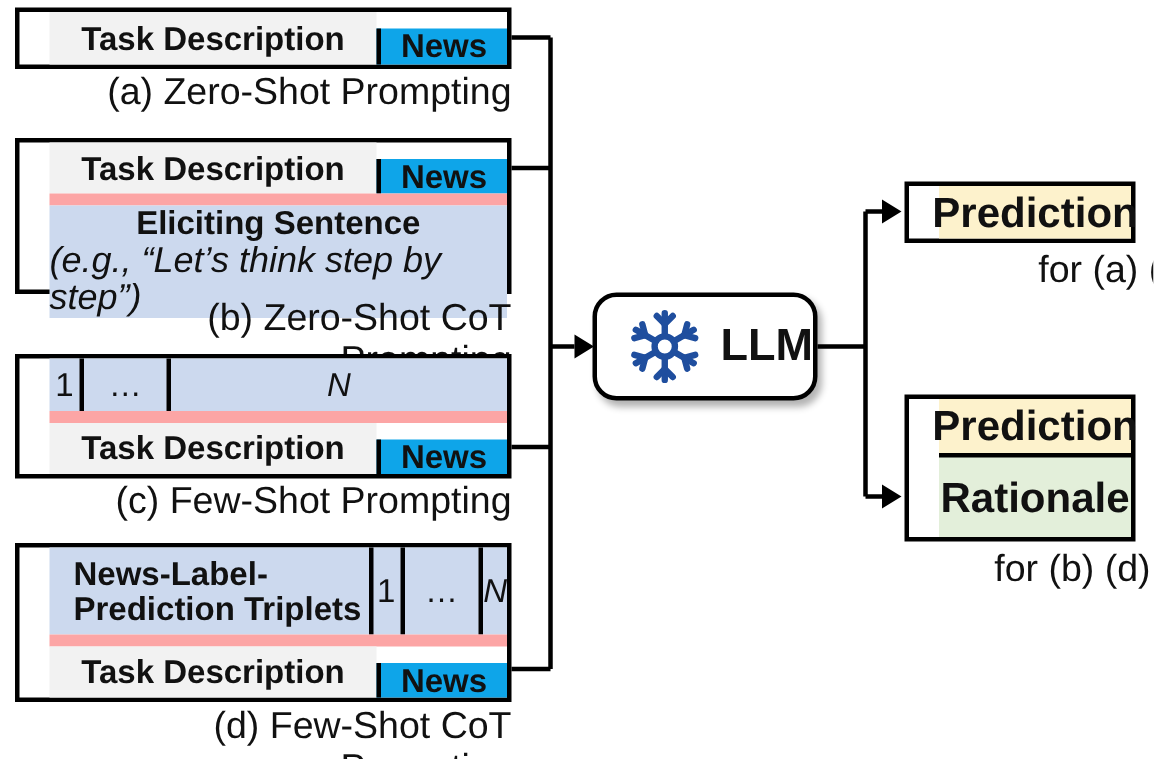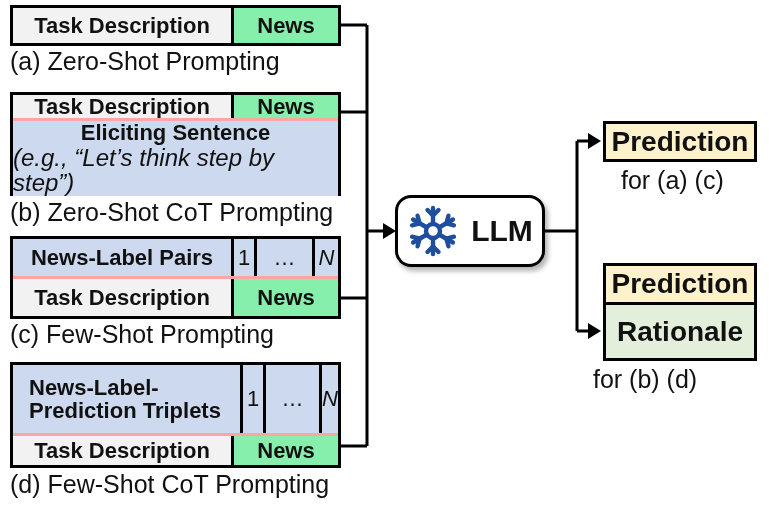--- a/index.html
+++ b/index.html
@@ -1,41 +1,41 @@
 <!DOCTYPE html>
 <html><head>
 <meta charset="utf-8">
 <style>
   html,body{margin:0;padding:0;background:#ffffff;}
   .canvas{
     position:relative;width:769px;height:506px;background:#ffffff;
     font-family:"Liberation Sans",sans-serif;color:#111;overflow:hidden;
   }
-  .abs{position:absolute;box-sizing:border-box;}
+  .abs{position:absolute;box-sizing:border-box;padding-left:20px;}
   .prompt-box{border:3px solid #000;background:#fff;display:flex;flex-direction:column;}
   .row{display:flex;flex-direction:row;}
-  .row + .row{border-top:3px solid #fca5a5;}
+  .row + .row{border-top:8px solid #fca5a5;}
   .cell{display:flex;align-items:center;justify-content:center;
         font-weight:bold;font-size:22px;line-height:1.05;}
   .cell + .cell{border-left:3px solid #000;}
   .task-fill{background:#f2f2f2;}
-  .news-fill{background:#86efac;}
+  .news-fill{background:#0ea5e9;margin-top:11px;}
   .blue-fill{background:#ccd9ee;}
   .yellow-fill{background:#fdf2cc;}
   .green-fill{background:#e3efda;}
   .w-task{width:218px;}
   .cell-news{flex:1;}
   .w-one{width:20px;font-weight:normal;}
   .w-dots{width:55px;font-weight:normal;}
   .w-n{flex:1;font-weight:normal;font-style:italic;}
   .eliciting{flex-direction:column;justify-content:center;}
   .eliciting .ex{font-weight:normal;font-style:italic;font-size:24px;margin-top:1px;}
   .two-line{align-items:flex-start;justify-content:center;flex-direction:column;
             padding-left:16px;text-align:left;}
-  .caption{font-size:25px;text-align:left;line-height:1.1;font-weight:normal;}
+  .caption{font-size:25px;text-align:right;line-height:1.1;font-weight:normal;}
   .llm-box{border:3px solid #000;border-radius:16px;background:#fff;
            display:flex;align-items:center;justify-content:center;gap:12px;
            box-shadow:3px 4px 5px rgba(0,0,0,0.30);}
   .llm-label{font-size:30px;font-weight:bold;}
   .out-box{border:3px solid #000;display:flex;flex-direction:column;}
   .out-row{display:flex;align-items:center;justify-content:center;
            font-size:28px;font-weight:bold;}
   .out-row + .out-row{border-top:3px solid #000;}
   svg.overlay{position:absolute;left:0;top:0;pointer-events:none;}
 </style>
@@ -69,23 +69,20 @@
       <div class="cell blue-fill eliciting" style="flex:1;">
         <span>Eliciting Sentence</span>
         <span class="ex">(e.g., “Let’s think step by step”)</span>
       </div>
     </div>
   </div>
   <div class="abs caption" style="left:10px;top:199px;width:331px;">(b) Zero-Shot CoT Prompting</div>
 
   <div class="abs prompt-box" style="left:10px;top:236px;width:331px;height:83px;">
     <div class="row" style="height:37px;">
-      <div class="cell blue-fill w-task">
-        <span>News-Label Pairs</span>
-      </div>
       <div class="cell blue-fill w-one">
         <span>1</span>
       </div>
       <div class="cell blue-fill w-dots">
         <span>…</span>
       </div>
       <div class="cell blue-fill w-n">
         <span>N</span>
       </div>
     </div>

